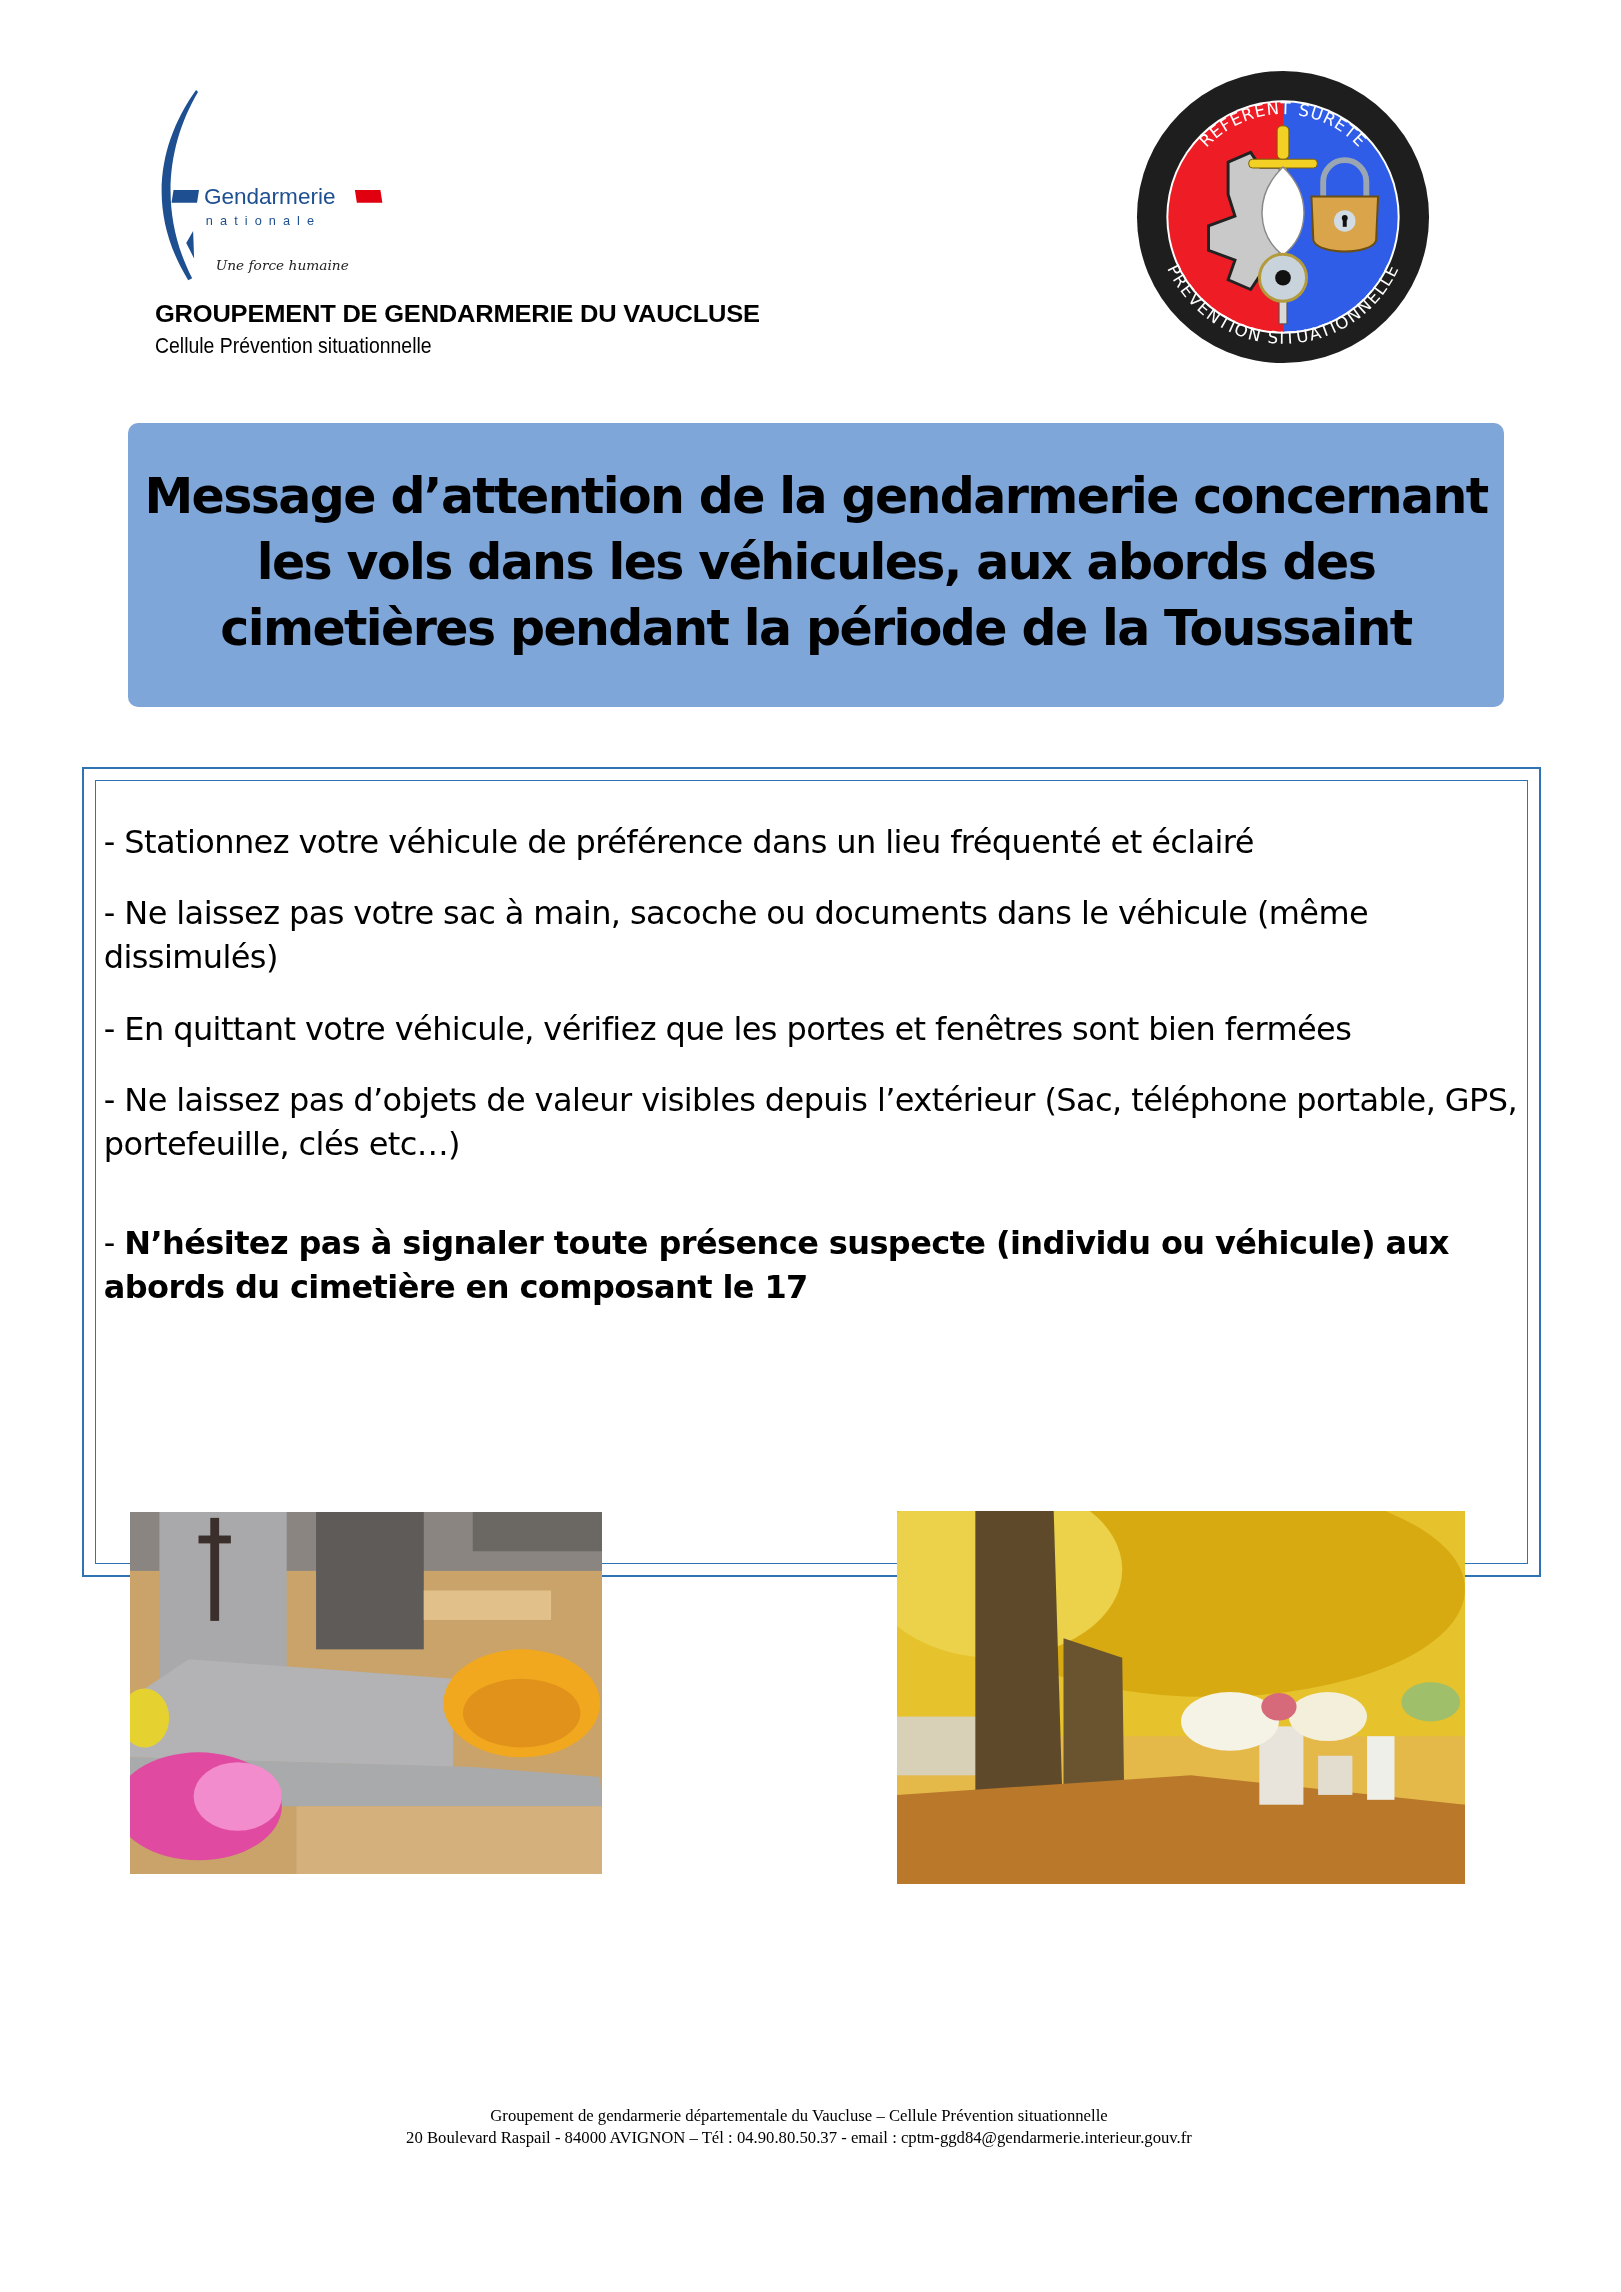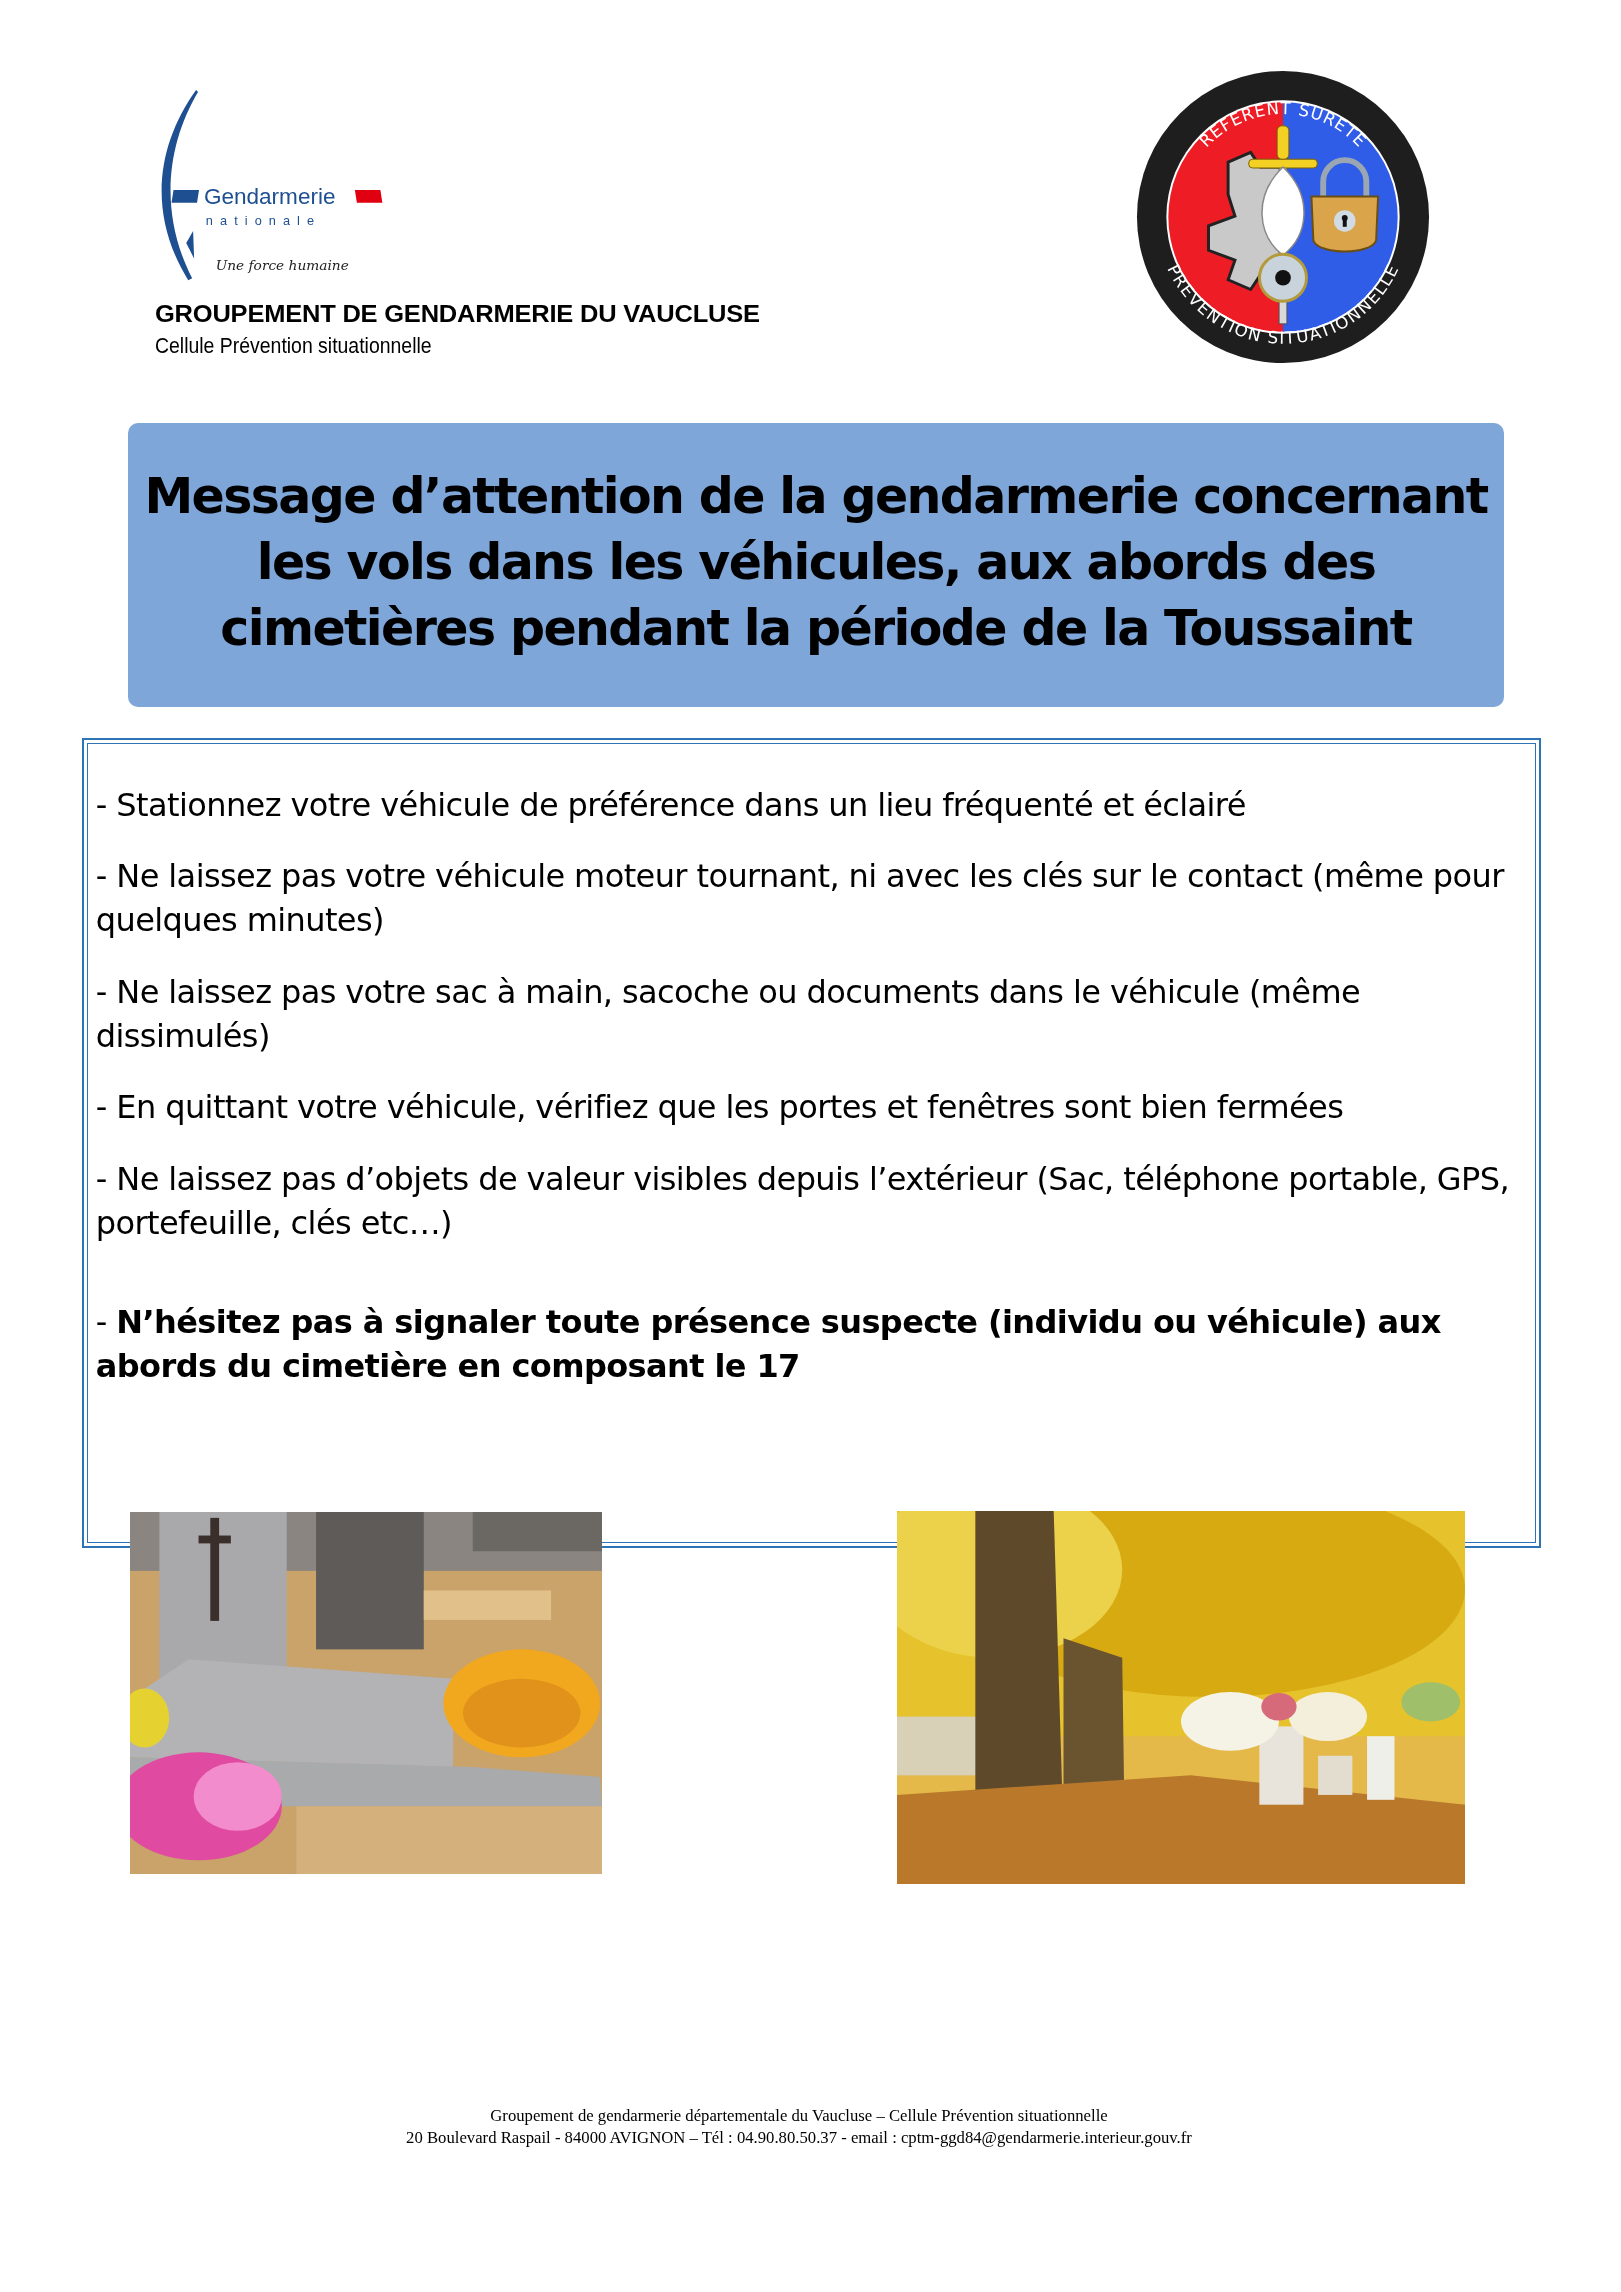--- a/index.html
+++ b/index.html
@@ -13,21 +13,21 @@
   #header-cell { left: 155px; top: 333px; font-family: "Liberation Sans", sans-serif; font-size: 21.6px; white-space: nowrap; transform: scaleX(0.9); transform-origin: left center; }
 
   
   #emblem { left: 1135px; top: 69px; width: 296px; height: 296px; }
 
   
   #title-box { left: 128px; top: 423px; width: 1376px; height: 284px; background: #7ea6d8; border-radius: 10px; display: flex; align-items: center; justify-content: center; }
   #title-text { font-family: "DejaVu Sans", sans-serif; font-weight: bold; font-size: 49px; line-height: 66px; text-align: center; letter-spacing: -1.6px; margin-top: -3.9px; }
 
   
-  #advice-frame { left: 82px; top: 738px; width: 1459px; height: 810px; box-sizing: border-box; border: 2.9px solid #2e74b5; padding: 3px; }
+  #advice-frame { left: 82px; top: 767px; width: 1459px; height: 810px; box-sizing: border-box; border: 2.9px solid #2e74b5; padding: 11px; }
   #advice-inner { width: 100%; height: 100%; box-sizing: border-box; border: 1.5px solid #2e74b5; padding: 39px 5.9px 0 7.8px; }
   .advice { font-family: "DejaVu Sans", sans-serif; font-size: 32px; line-height: 44px; margin: 0 0 27.4px 0; letter-spacing: -0.6px; }
   .advice.bold-item { margin-top: 55px; }
   .advice .strong { font-weight: bold; }
 
   
   .photo { overflow: hidden; }
   #photo-left { left: 130px; top: 1512px; width: 472px; height: 362px; }
   #photo-right { left: 897px; top: 1511px; width: 568px; height: 373px; }
 
@@ -98,21 +98,20 @@
   <div id="title-text">
     <div>Message d’attention de la gendarmerie concernant</div>
     <div>les vols dans les véhicules, aux abords des</div>
     <div>cimetières pendant la période de la Toussaint</div>
   </div>
 </div>
 
 <div id="advice-frame" class="abs">
   <div id="advice-inner">
     <p class="advice"><span>- </span><span>Stationnez votre véhicule de préférence dans un lieu fréquenté et éclairé</span></p>
-    <p class="advice"><span>- </span><span>Ne laissez pas votre véhicule moteur tournant, ni avec les clés sur le contact (même pour quelques minutes)</span></p>
     <p class="advice"><span>- </span><span>Ne laissez pas votre sac à main, sacoche ou documents dans le véhicule (même dissimulés)</span></p>
     <p class="advice"><span>- </span><span>En quittant votre véhicule, vérifiez que les portes et fenêtres sont bien fermées</span></p>
     <p class="advice"><span>- </span><span>Ne laissez pas d’objets de valeur visibles depuis l’extérieur (Sac, téléphone portable, GPS, portefeuille, clés etc…)</span></p>
     <p class="advice bold-item"><span>- </span><span class="strong">N’hésitez pas à signaler toute présence suspecte (individu ou véhicule) aux abords du cimetière en composant le 17</span></p>
   </div>
 </div>
 
 <div id="photo-left" class="abs photo">
   <svg width="472" height="362" viewBox="0 0 482 369" preserveAspectRatio="none">
     <rect width="482" height="369" fill="#c9a36a"></rect>

